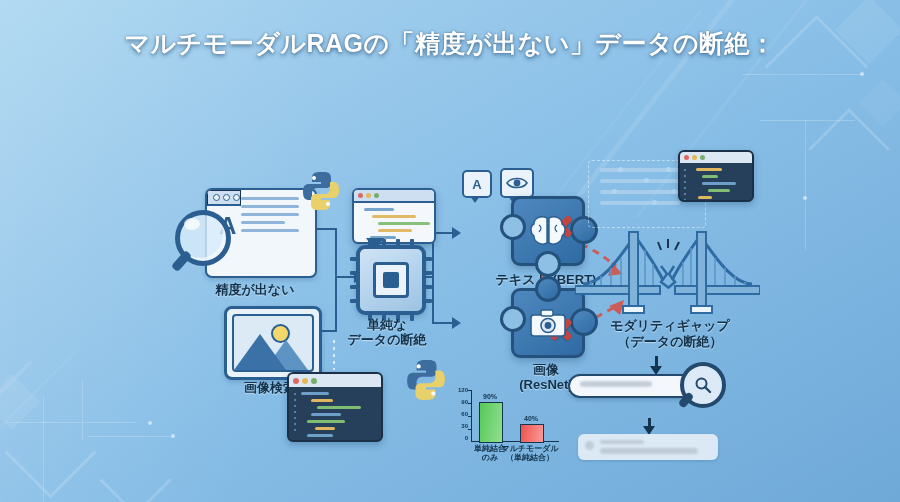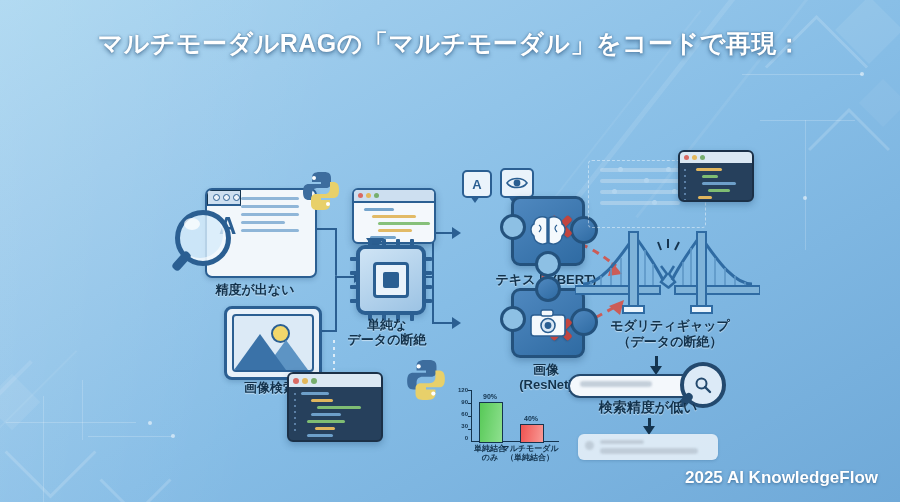--- a/index.html
+++ b/index.html
@@ -213,21 +213,21 @@
     <div class="sq" style="left:-8px;top:382px;width:40px;height:40px;transform:rotate(45deg);"></div>
     <div class="ln" style="left:6px;top:422px;width:130px;"></div>
     <div class="ln" style="left:88px;top:436px;width:84px;"></div>
     <div class="vl" style="left:43px;top:396px;height:106px;"></div>
     <div class="vl" style="left:82px;top:380px;height:60px;"></div>
     <div class="dot" style="left:148px;top:421px;"></div>
     <div class="dot" style="left:171px;top:434px;"></div>
   </div>
 
   <div class="title-wrap">
-    <div class="title-line">マルチモーダルRAGの「マルチモーダル」をコードで再現：</div>
+    <div class="title-line">マルチモーダルRAGの「精度が出ない」データの断絶：</div>
   </div>
 
   <div class="conn" style="left:283px;top:228px;width:54px;height:2px;"></div>
   <div class="conn" style="left:335px;top:228px;width:2px;height:48px;border-radius:2px;"></div>
 
   <div class="conn" style="left:283px;top:330px;width:54px;height:2px;"></div>
   <div class="conn" style="left:335px;top:276px;width:2px;height:56px;"></div>
   <div class="conn" style="left:336px;top:276px;width:20px;height:2px;"></div>
   <div class="arrowhead" style="left:354px;top:271px;border-top:6px solid transparent;border-bottom:6px solid transparent;border-left:9px solid #2b5f92;"></div>
 
@@ -437,21 +437,20 @@
   <div style="position:absolute;left:680px;top:362px;">
     <div style="width:38px;height:38px;border-radius:50%;border:4px solid #23496e;background:#dceaf7;display:flex;align-items:center;justify-content:center;">
       <svg width="18" height="18" viewBox="0 0 18 18">
         <circle cx="7.5" cy="7.5" r="5" fill="none" stroke="#23496e" stroke-width="2"></circle>
         <line x1="11" y1="11" x2="16" y2="16" stroke="#23496e" stroke-width="2.4" stroke-linecap="round"></line>
       </svg>
     </div>
     <div style="position:absolute;left:2px;top:30px;width:8px;height:16px;background:#23496e;border-radius:4px;transform:rotate(42deg);"></div>
   </div>
 
-  <div class="cap" style="left:648px;top:400px;width:180px;font-size:14px;">検索精度が低い</div>
 
   <div class="dstem" style="left:648px;top:418px;height:10px;"></div>
   <div class="darrow" style="left:643px;top:426px;"></div>
 
   <div class="resultcard" style="left:578px;top:434px;width:140px;height:26px;">
     <div class="blurtext" style="left:7px;top:7px;width:9px;height:9px;border-radius:50%;"></div>
     <div class="blurtext" style="left:22px;top:6px;width:44px;height:4px;"></div>
     <div class="blurtext" style="left:22px;top:14px;width:98px;height:6px;"></div>
   </div>
 
@@ -552,15 +551,14 @@
     <div class="barlbl" style="left:24px;top:5px;width:28px;">90%</div>
     <div class="bar" style="left:68px;top:36px;width:22px;height:17px;background:linear-gradient(100deg,#ef5350,#f99a96);"></div>
     <div class="barlbl" style="left:65px;top:27px;width:28px;">40%</div>
 
     <div class="xlbl" style="left:14px;top:56px;width:48px;">単純結合
 のみ</div>
     <div class="xlbl" style="left:44px;top:56px;width:68px;">マルチモーダル
 （単純結合）</div>
   </div>
 
-  <div class="watermark">2025 AI KnowledgeFlow</div>
 
 </div>
 
 </body></html>

